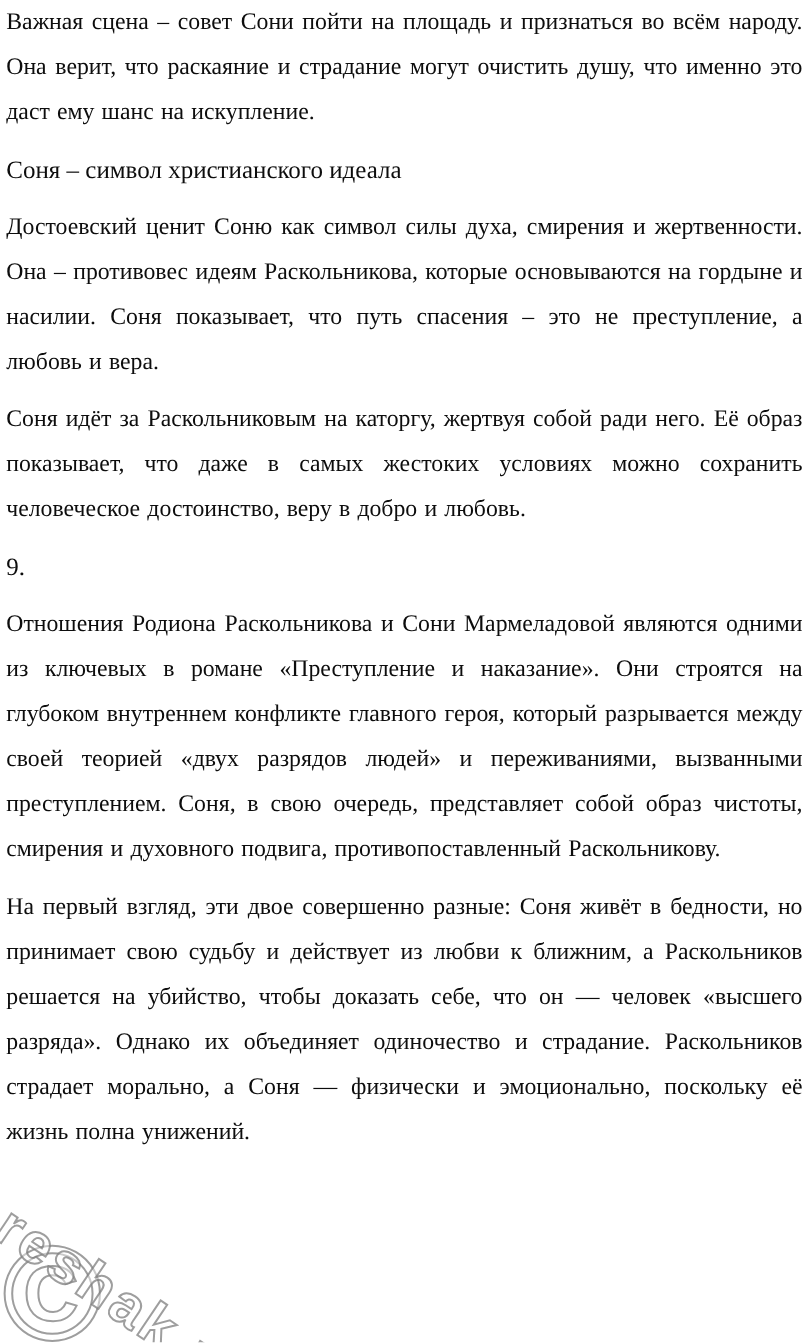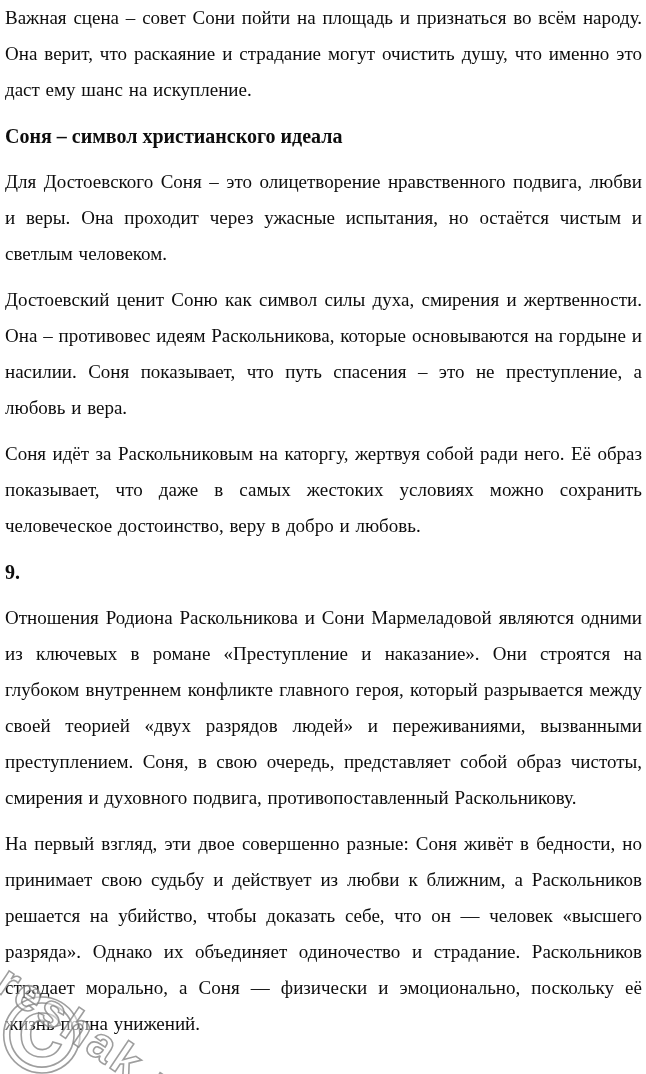--- a/index.html
+++ b/index.html
@@ -21,21 +21,21 @@
   .para {
     font-size: 19px;
     line-height: 36px;
     text-align: justify;
     margin: 0 0 10px 0;
     word-spacing: 1px;
   }
   .heading {
     font-size: 20px;
     line-height: 36px;
-    font-weight: bold;
+    font-weight: normal;
     text-align: left;
     margin: 0 0 10px 0;
   }
   
   .watermark {
     position: absolute;
     left: 0;
     top: 935px;
     width: 240px;
     height: 139px;
@@ -69,21 +69,20 @@
   }
 </style>
 </head>
 <body>
 
 <div class="doc">
   <p class="para">Важная сцена – совет Сони пойти на площадь и признаться во всём народу. Она верит, что раскаяние и страдание могут очистить душу, что именно это даст ему шанс на искупление.</p>
 
   <h2 class="heading">Соня – символ христианского идеала</h2>
 
-  <p class="para">Для Достоевского Соня – это олицетворение нравственного подвига, любви и веры. Она проходит через ужасные испытания, но остаётся чистым и светлым человеком.</p>
 
   <p class="para">Достоевский ценит Соню как символ силы духа, смирения и жертвенности. Она – противовес идеям Раскольникова, которые основываются на гордыне и насилии. Соня показывает, что путь спасения – это не преступление, а любовь и вера.</p>
 
   <p class="para">Соня идёт за Раскольниковым на каторгу, жертвуя собой ради него. Её образ показывает, что даже в самых жестоких условиях можно сохранить человеческое достоинство, веру в добро и любовь.</p>
 
   <h2 class="heading">9.</h2>
 
   <p class="para">Отношения Родиона Раскольникова и Сони Мармеладовой являются одними из ключевых в романе «Преступление и наказание». Они строятся на глубоком внутреннем конфликте главного героя, который разрывается между своей теорией «двух разрядов людей» и переживаниями, вызванными преступлением. Соня, в свою очередь, представляет собой образ чистоты, смирения и духовного подвига, противопоставленный Раскольникову.</p>
 
   <p class="para">На первый взгляд, эти двое совершенно разные: Соня живёт в бедности, но принимает свою судьбу и действует из любви к ближним, а Раскольников решается на убийство, чтобы доказать себе, что он — человек «высшего разряда». Однако их объединяет одиночество и страдание. Раскольников страдает морально, а Соня — физически и эмоционально, поскольку её жизнь полна унижений.</p>

